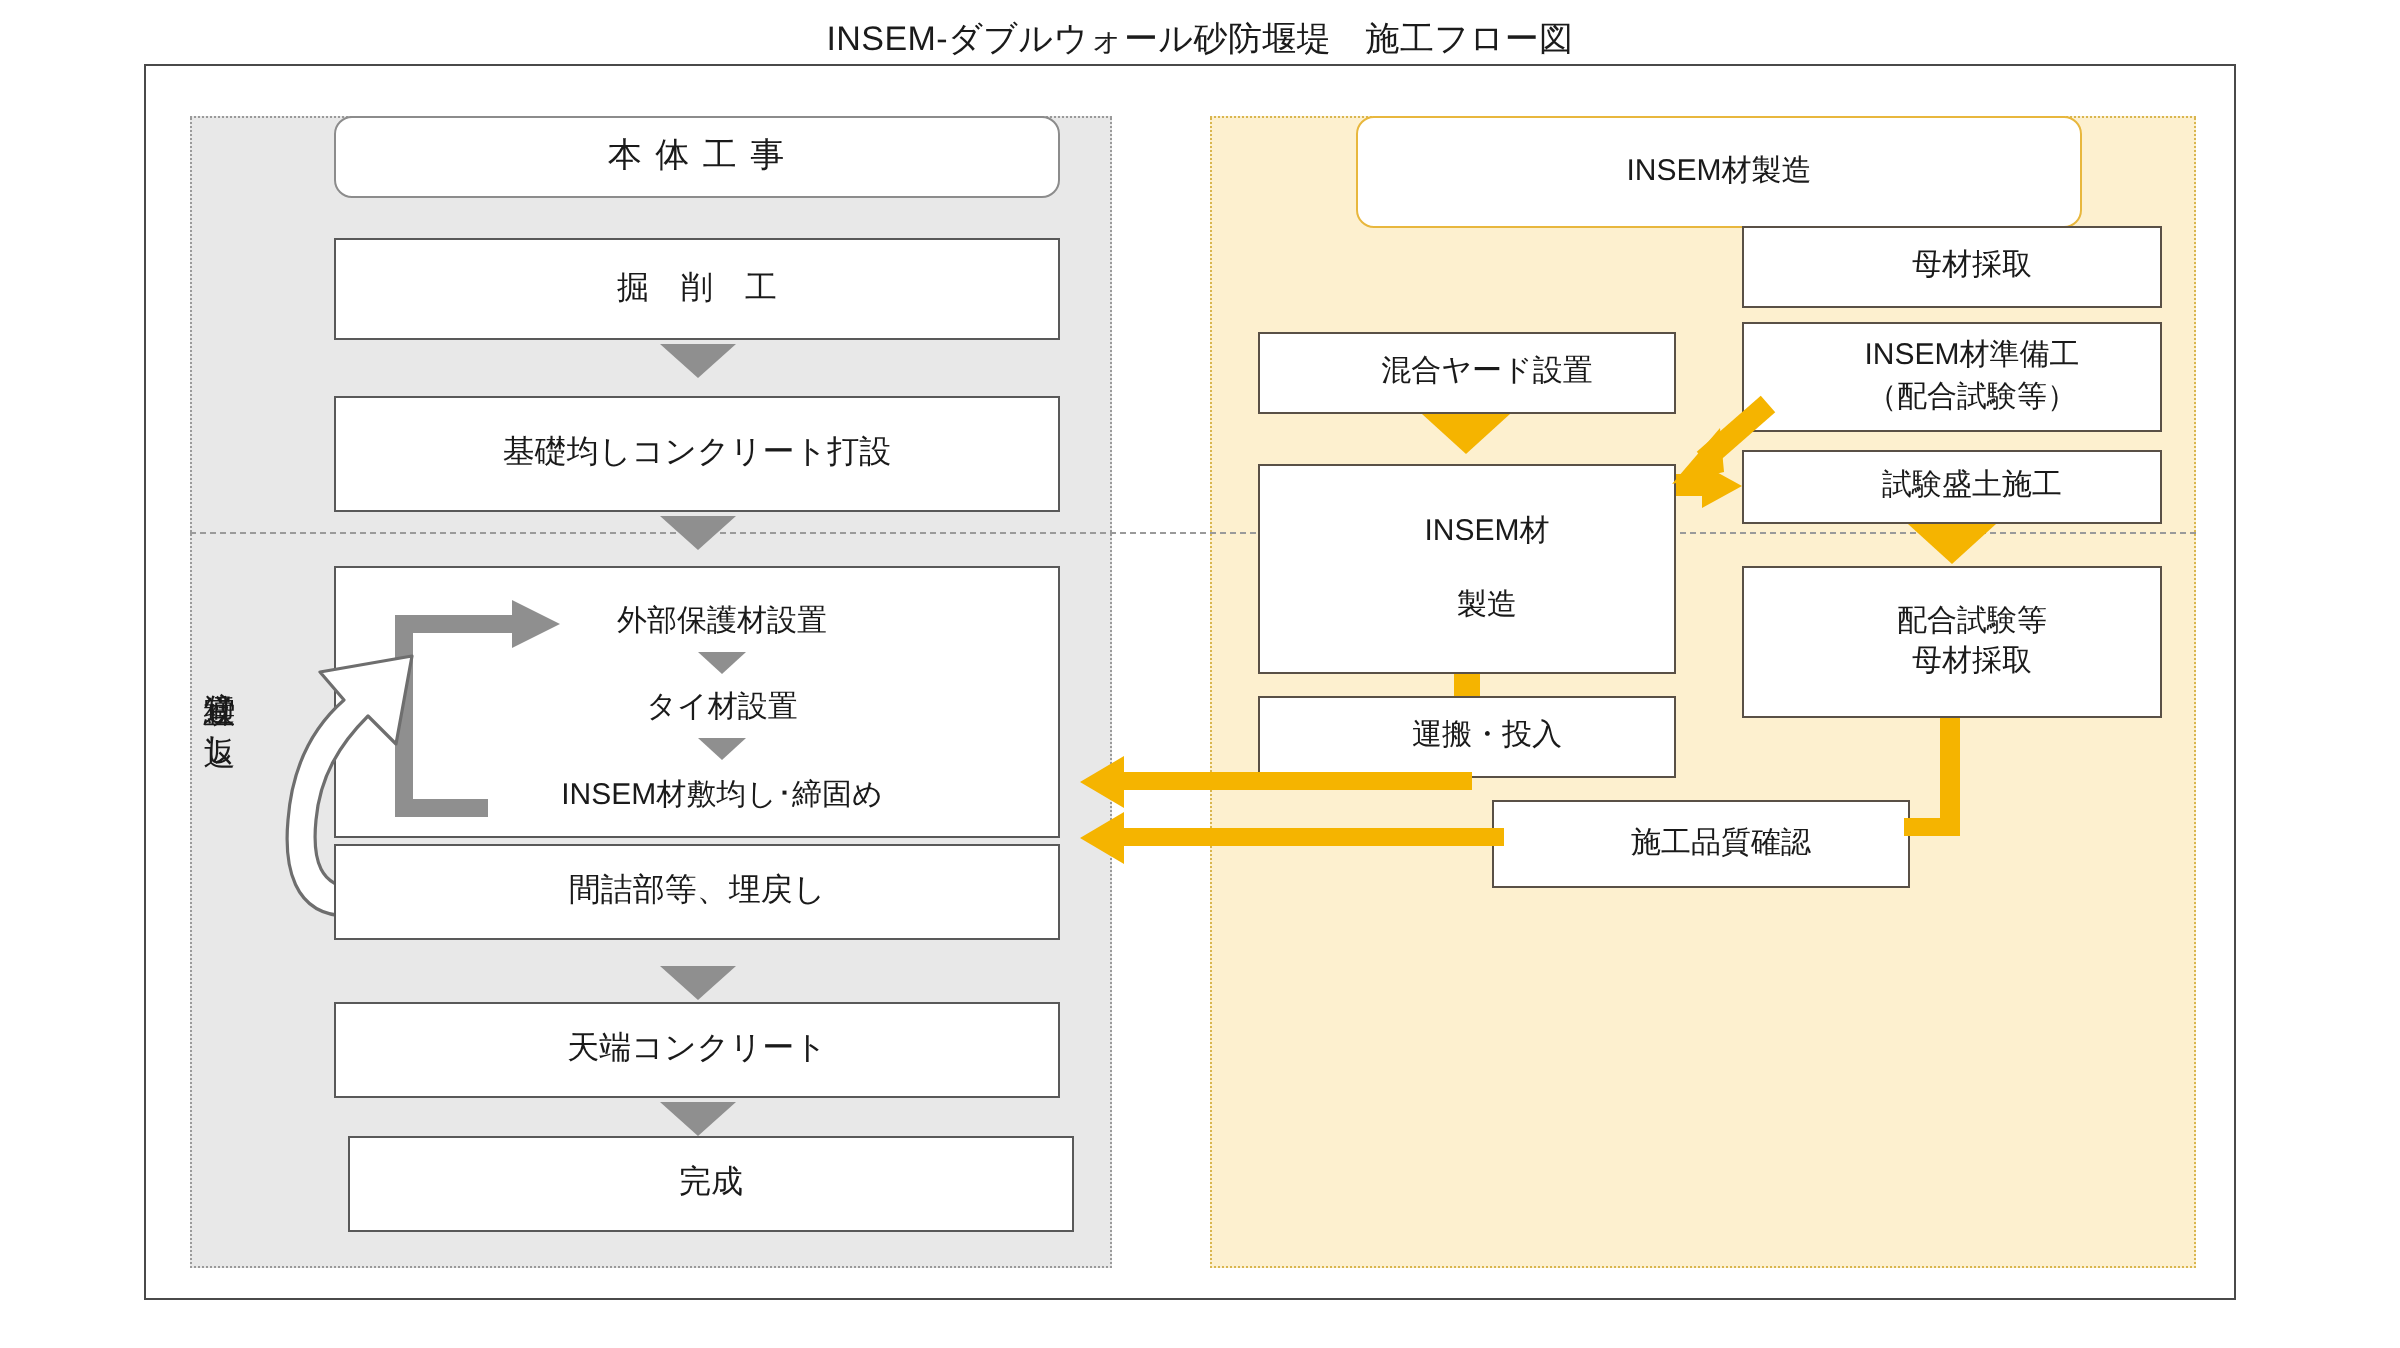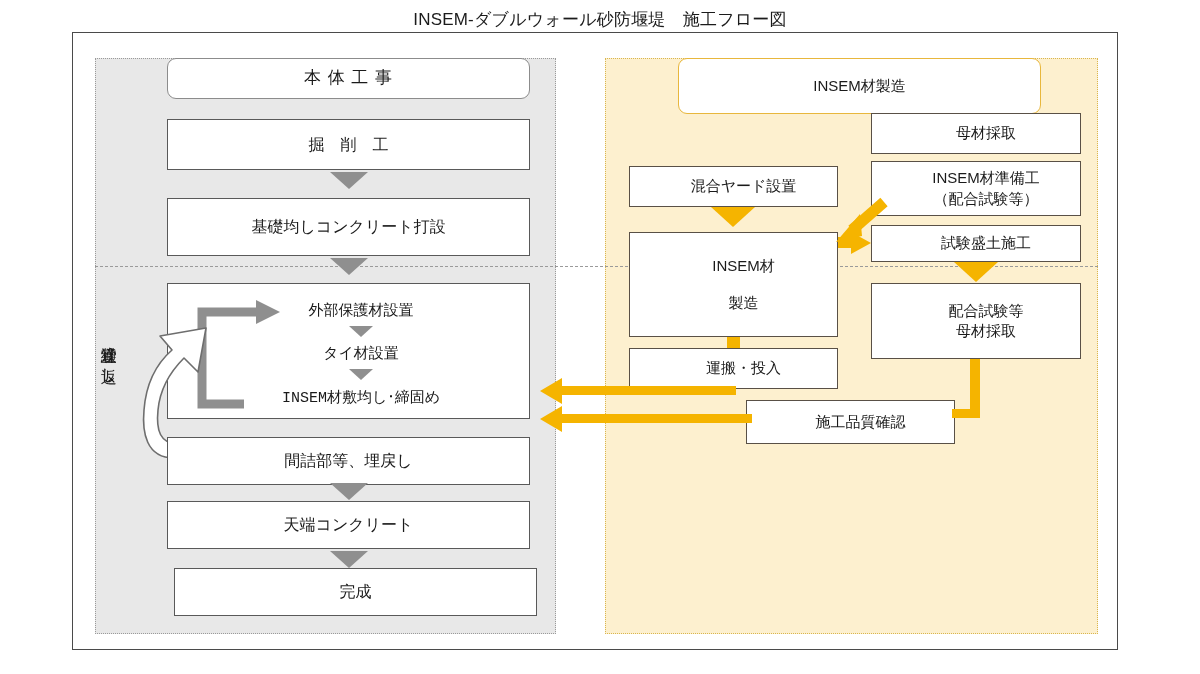--- a/index.html
+++ b/index.html
@@ -32,21 +32,21 @@
        display:flex;align-items:center;justify-content:center;
        text-align:center;line-height:1.35;}
   .box-gray{border:1.5px solid #595959;font-size:16px;color:#1a1a1a;}
   .box-head-gray{border:1.8px solid #8c8c8c;border-radius:9px;font-size:17px;
                  letter-spacing:1px;}
   .box-yellow{border:1.5px solid #595046;font-size:15px;color:#1a1a1a;padding-left:20px;}
   .box-head-yellow{border:1.8px solid #e8b73d;border-radius:9px;font-size:15px;}
 
   
   .substep{position:absolute;font-size:15px;color:#1a1a1a;text-align:center;
-           white-space:nowrap;font-family:Liberation Mono, monospace;}
+           white-space:nowrap;}
 
   
   .tri-g{position:absolute;width:0;height:0;
          border-left:19px solid transparent;border-right:19px solid transparent;
          border-top:17px solid #8f8f8f;}
   .tri-g-sm{position:absolute;width:0;height:0;
             border-left:12px solid transparent;border-right:12px solid transparent;
             border-top:11px solid #8f8f8f;}
 
   
@@ -109,21 +109,21 @@
   <div class="substep" style="left:236px;top:388px;width:250px;">INSEM材敷均し･締固め</div>
 
   <svg style="position:absolute;left:126px;top:306px;" width="84" height="160">
     <path d="M 84 152 L 48 152 C 20 152 16 126 18 104 C 20 78 30 58 46 44
              L 34 30 L 80 22 L 72 66 L 58 52
              C 44 66 34 82 32 104 C 30 124 34 138 52 138 L 84 138 Z" fill="#ffffff" stroke="#6e6e6e" stroke-width="1.6" stroke-linejoin="round"></path>
   </svg>
 
   <div class="vlabel" style="left:100px;top:333px;height:128px;">適宜繰り返し</div>
 
-  <div class="box box-gray" style="left:167px;top:437px;width:363px;height:48px;">間詰部等、埋戻し</div>
+  <div class="box box-gray" style="left:167px;top:422px;width:363px;height:48px;">間詰部等、埋戻し</div>
 
   <div class="tri-g" style="left:330px;top:483px;"></div>
 
   <div class="box box-gray" style="left:167px;top:501px;width:363px;height:48px;">天端コンクリート</div>
 
   <div class="tri-g" style="left:330px;top:551px;"></div>
 
   <div class="box box-gray" style="left:174px;top:568px;width:363px;height:48px;">完成</div>
 
   <div class="box box-head-yellow" style="left:678px;top:58px;width:363px;height:56px;">INSEM材製造</div>

